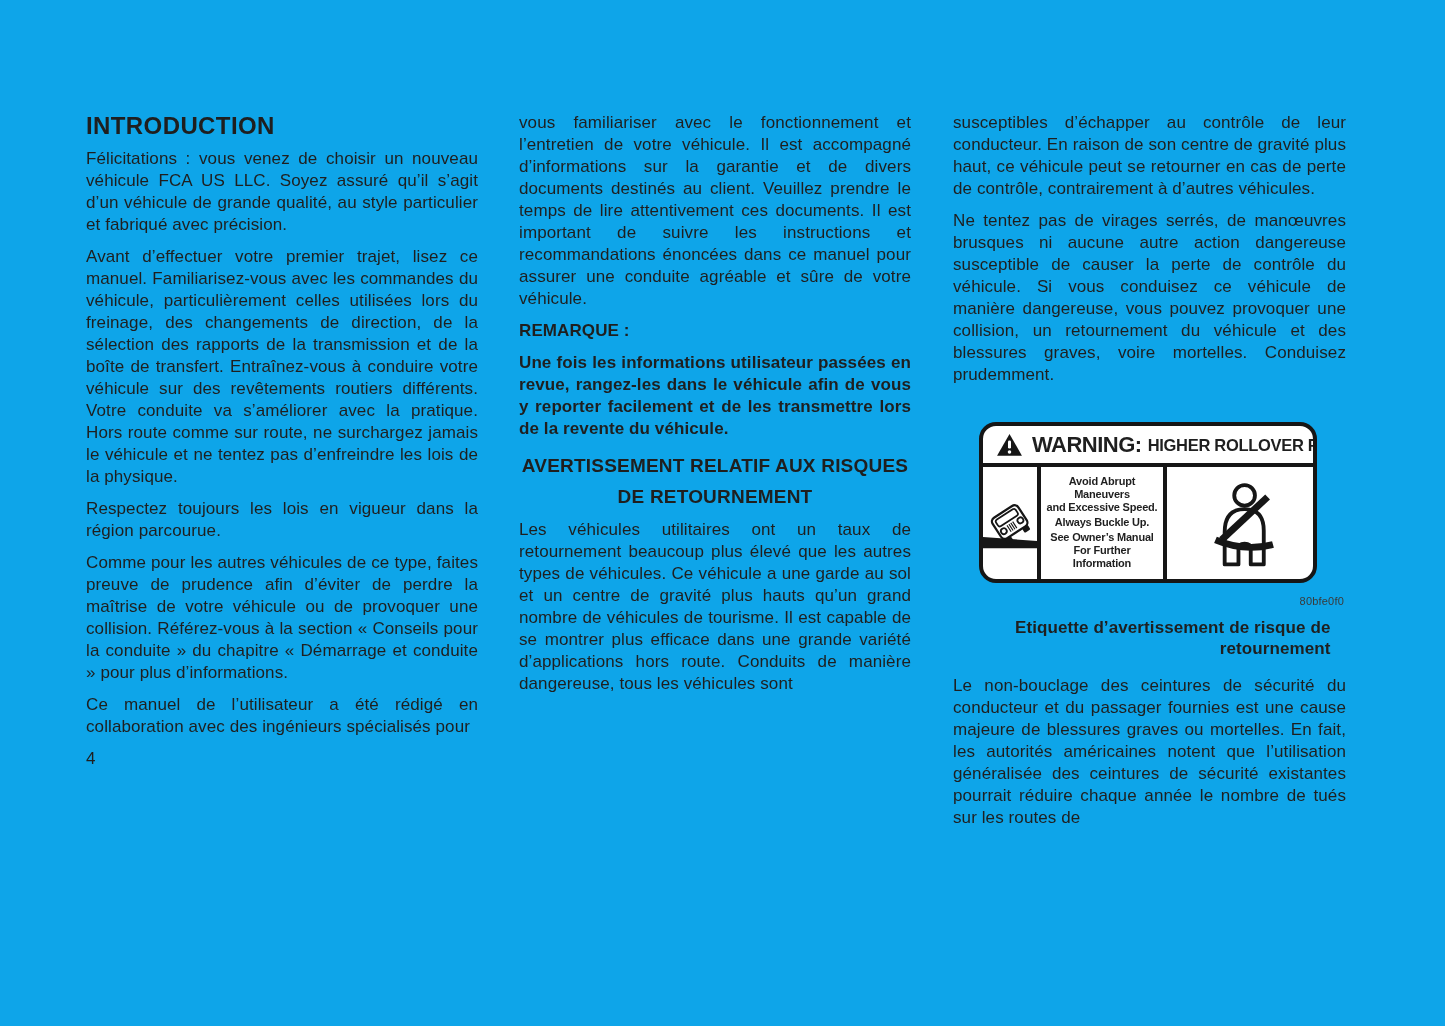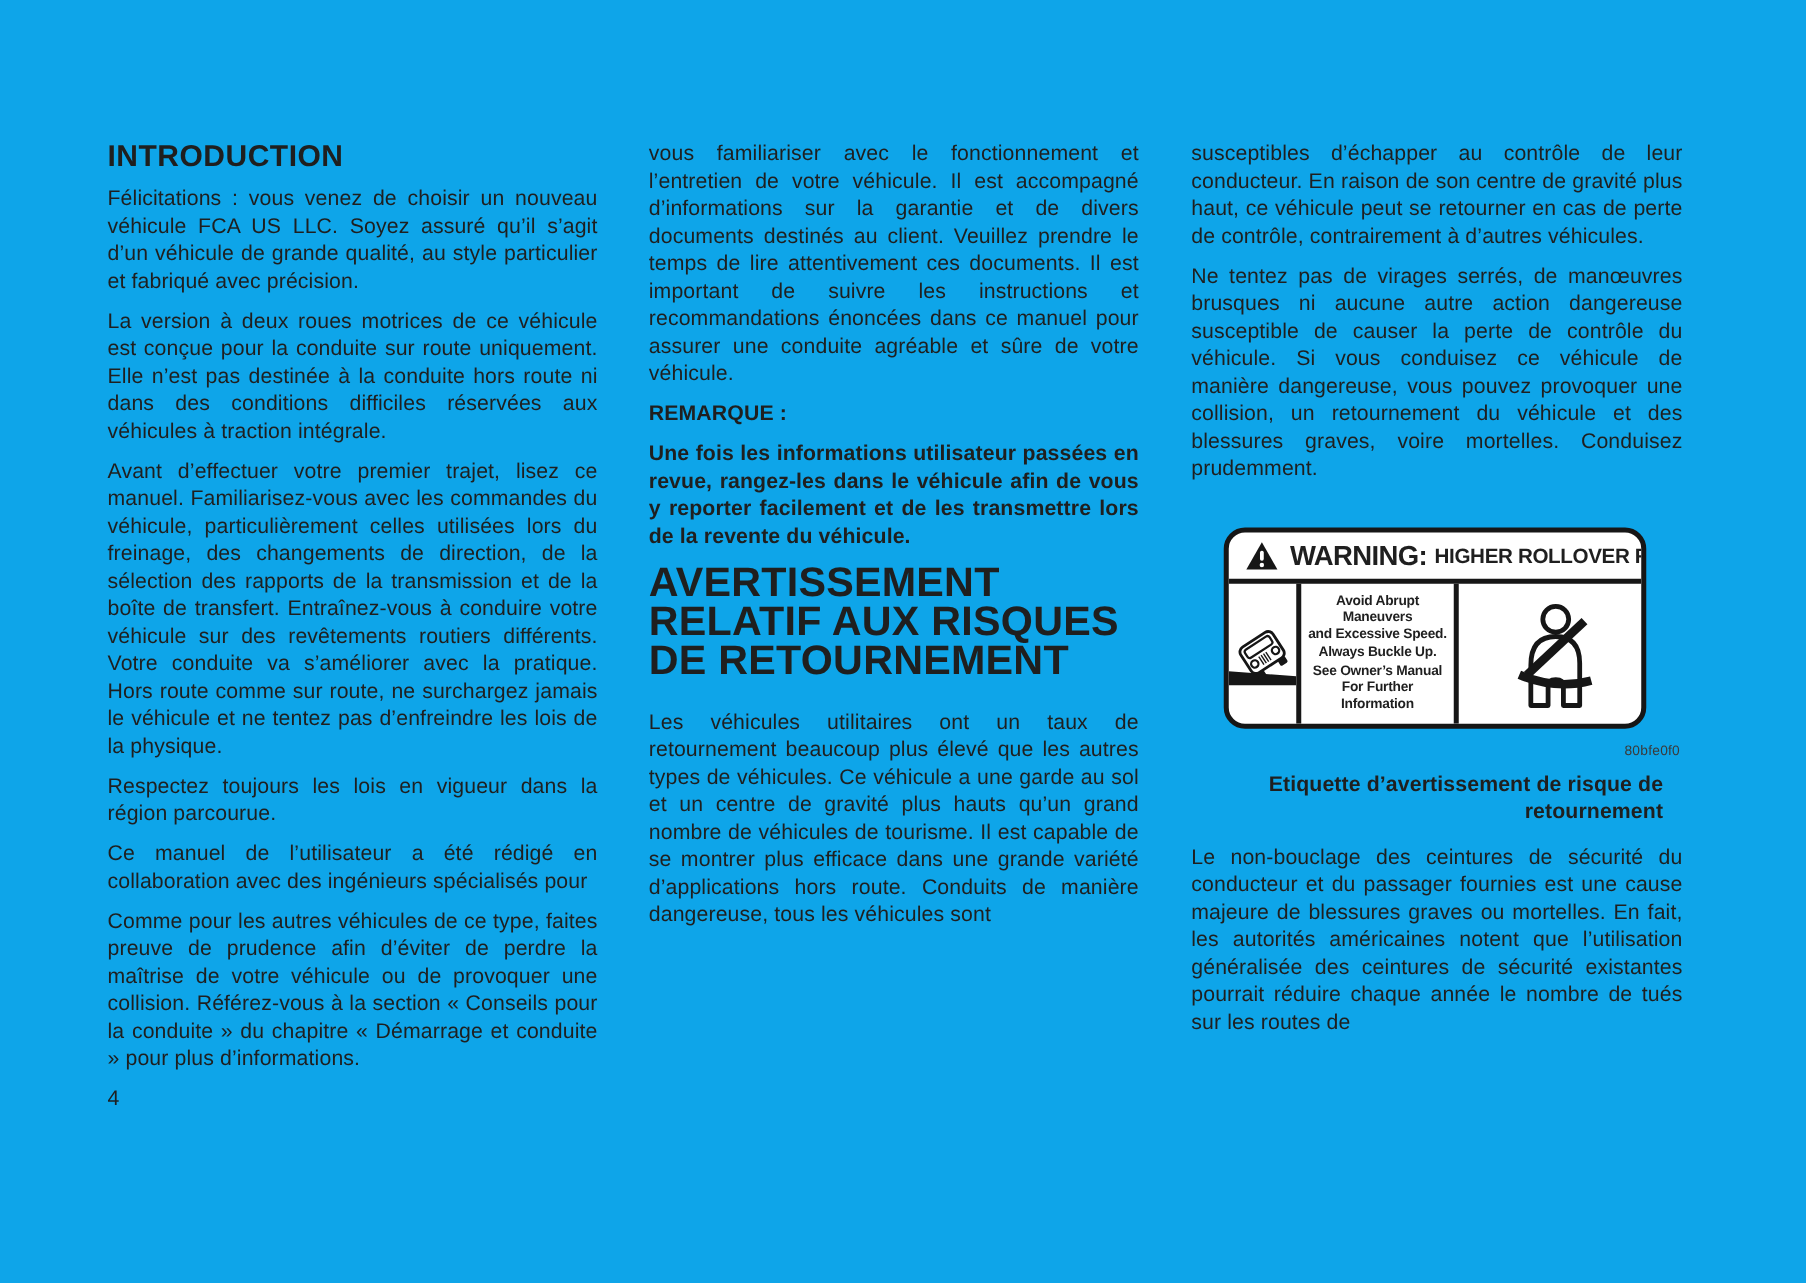--- a/index.html
+++ b/index.html
@@ -28,25 +28,25 @@
   .col p { margin: 0 0 10px; }
   h1.intro-heading {
     font-size: 24px;
     line-height: 28px;
     margin: 0 0 8px;
     font-weight: bold;
     text-align: left;
     letter-spacing: 0.4px;
   }
   h2.avert-heading {
-    font-size: 33px;
+    font-size: 19px;
     line-height: 31px;
-    margin: 10px 0 24px;
-    font-weight: bold;
-    text-align: left;
+    margin: 10px 0 7px;
+    font-weight: bold;
+    text-align: center;
     letter-spacing: 0.2px;
   }
   .note-heading {
     font-weight: bold;
     margin: 0;
     text-align: left;
   }
   .note-body { font-weight: bold; }
   .pagenum { font-size: 17px; margin-top: 9px; text-align: left; }
 
@@ -124,25 +124,24 @@
   }
 </style>
 </head>
 <body>
 
 <div class="page">
 
   <div class="col" id="col1">
     <h1 class="intro-heading">INTRODUCTION</h1>
     <p>Félicitations : vous venez de choisir un nouveau véhicule FCA US LLC. Soyez assuré qu’il s’agit d’un véhicule de grande qualité, au style particulier et fabriqué avec précision.</p>
-    <p>La version à deux roues motrices de ce véhicule est conçue pour la conduite sur route uniquement. Elle n’est pas destinée à la conduite hors route ni dans des conditions difficiles réservées aux véhicules à traction intégrale.</p>
     <p>Avant d’effectuer votre premier trajet, lisez ce manuel. Familiarisez-vous avec les commandes du véhicule, particulièrement celles utilisées lors du freinage, des changements de direction, de la sélection des rapports de la transmission et de la boîte de transfert. Entraînez-vous à conduire votre véhicule sur des revêtements routiers différents. Votre conduite va s’améliorer avec la pratique. Hors route comme sur route, ne surchargez jamais le véhicule et ne tentez pas d’enfreindre les lois de la physique.</p>
     <p>Respectez toujours les lois en vigueur dans la région parcourue.</p>
+    <p>Comme pour les autres véhicules de ce type, faites preuve de prudence afin d’éviter de perdre la maîtrise de votre véhicule ou de provoquer une collision. Référez-vous à la section « Conseils pour la conduite » du chapitre « Démarrage et conduite » pour plus d’informations.</p>
     <p>Ce manuel de l’utilisateur a été rédigé en collaboration avec des ingénieurs spécialisés pour</p>
-    <p>Comme pour les autres véhicules de ce type, faites preuve de prudence afin d’éviter de perdre la maîtrise de votre véhicule ou de provoquer une collision. Référez-vous à la section « Conseils pour la conduite » du chapitre « Démarrage et conduite » pour plus d’informations.</p>
     <div class="pagenum">4</div>
   </div>
 
   <div class="col" id="col2">
     <p>vous familiariser avec le fonctionnement et l’entretien de votre véhicule. Il est accompagné d’informations sur la garantie et de divers documents destinés au client. Veuillez prendre le temps de lire attentivement ces documents. Il est important de suivre les instructions et recommandations énoncées dans ce manuel pour assurer une conduite agréable et sûre de votre véhicule.</p>
     <p class="note-heading">REMARQUE :</p>
     <p class="note-body">Une fois les informations utilisateur passées en revue, rangez-les dans le véhicule afin de vous y reporter facilement et de les transmettre lors de la revente du véhicule.</p>
     <h2 class="avert-heading">AVERTISSEMENT RELATIF AUX RISQUES DE RETOURNEMENT</h2>
     <p>Les véhicules utilitaires ont un taux de retournement beaucoup plus élevé que les autres types de véhicules. Ce véhicule a une garde au sol et un centre de gravité plus hauts qu’un grand nombre de véhicules de tourisme. Il est capable de se montrer plus efficace dans une grande variété d’applications hors route. Conduits de manière dangereuse, tous les véhicules sont</p>
   </div>

